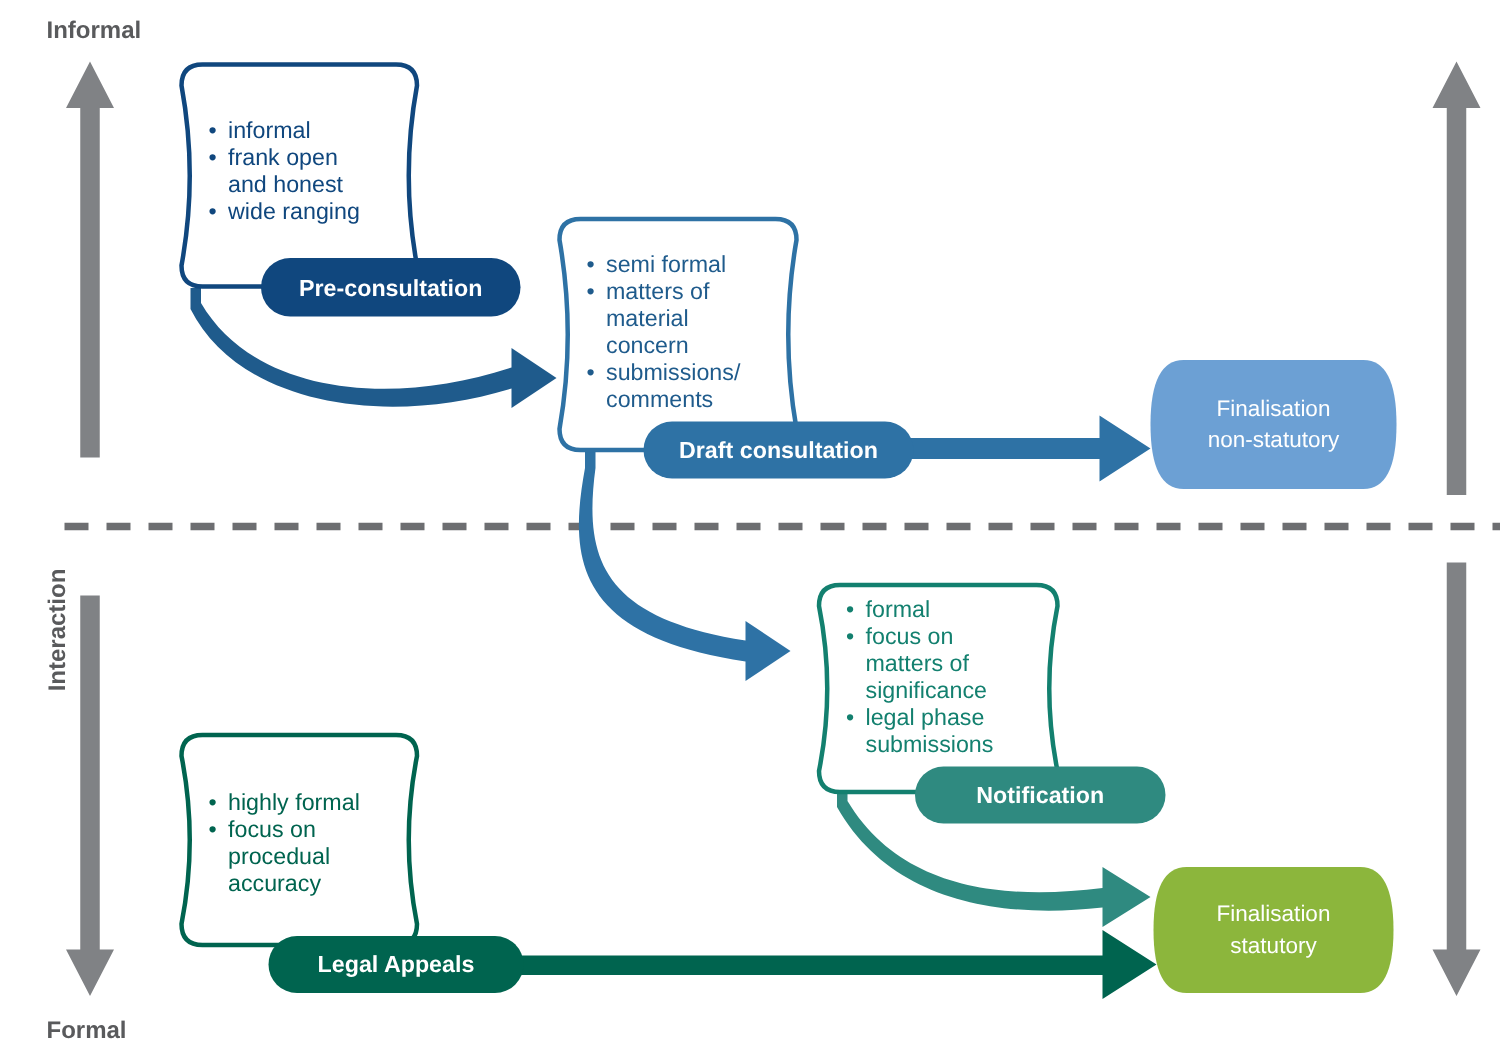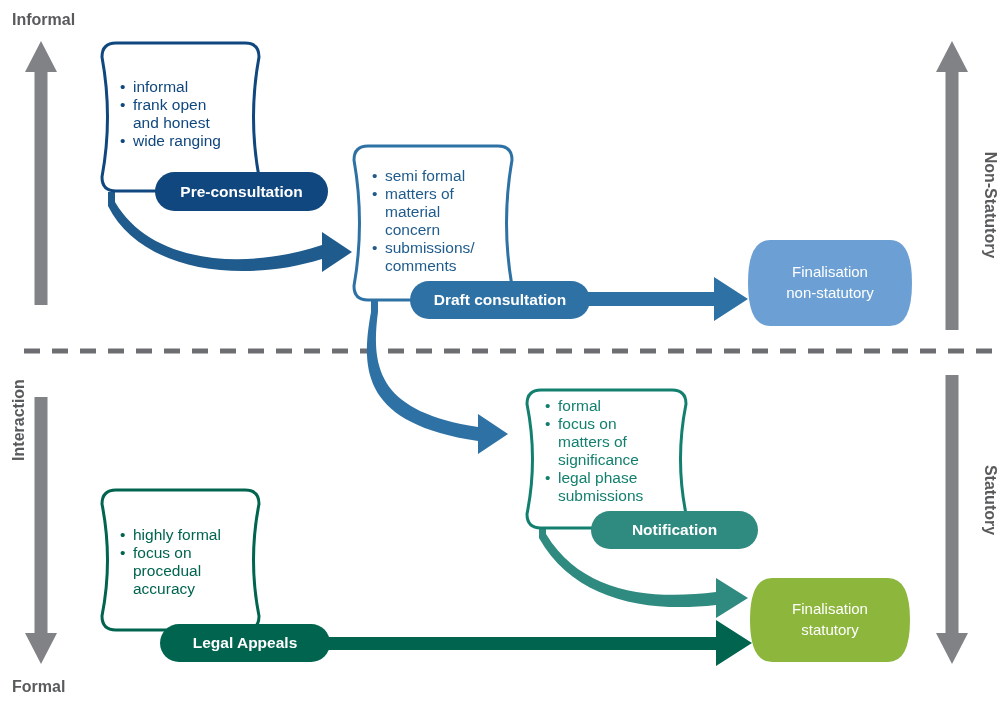--- a/index.html
+++ b/index.html
@@ -10,20 +10,21 @@
   body {
     width: 1000px;
     height: 707px;
     font-family: "Liberation Sans", sans-serif;
     overflow: hidden;
   }
   #diagram-root {
     position: relative;
     width: 797px;
     height: 707px;
+    margin-left: 19px;
   }
   svg#diagram {
     display: block;
     width: 1000px;
     height: 707px;
   }
   .axis-label {
     font-family: "Liberation Sans", sans-serif;
     font-size: 16px;
     font-weight: bold;

